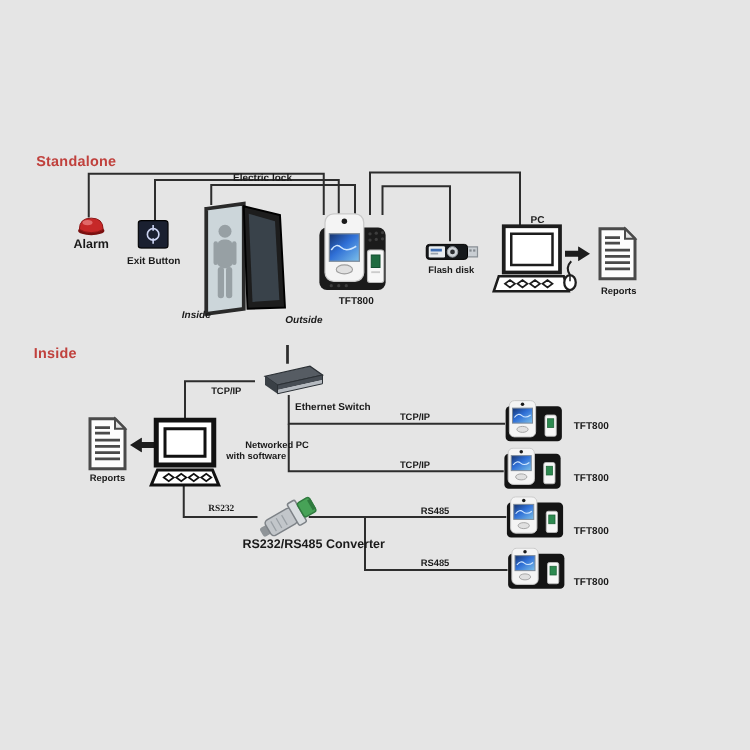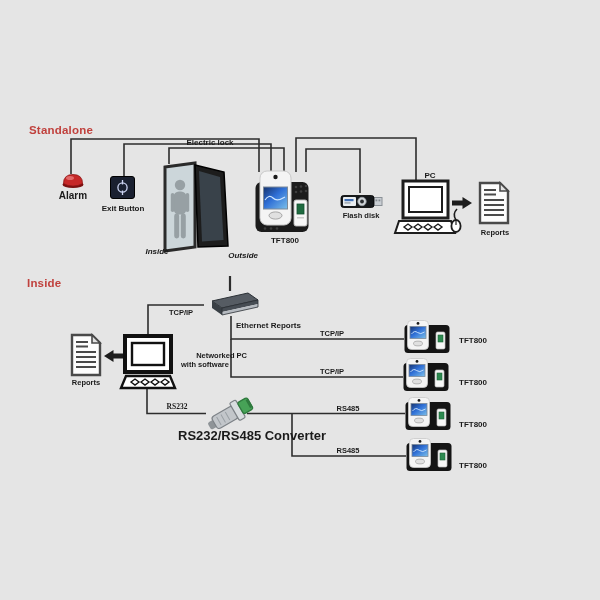--- a/index.html
+++ b/index.html
@@ -232,21 +232,21 @@
   <div class="lbl" style="left:474px;top:228px;width:42px;font-size:7.5px;">Reports</div>
 
   <div class="title" style="left:27px;top:277px;">Inside</div>
 
   <div class="icon" style="left:202px;top:289px;width:58px;height:30px;">
     <svg viewBox="0 0 58 30">
         <use href="#sym-switch" width="58" height="30"></use>
       </svg>
   </div>
   <div class="lbl" style="left:163px;top:308px;width:36px;font-size:7.5px;">TCP/IP</div>
-  <div class="lbl left" style="left:236px;top:321px;width:78px;">Ethernet Reports</div>
+  <div class="lbl left" style="left:236px;top:321px;width:78px;">Ethernet Switch</div>
 
   <div class="icon" style="left:69px;top:333px;width:34px;height:44px;">
     <svg viewBox="0 0 34 44">
         <use href="#sym-doc" width="34" height="44"></use>
       </svg>
   </div>
   <div class="lbl" style="left:65px;top:378px;width:42px;font-size:7.5px;">Reports</div>
 
   <div class="icon flip" style="left:104px;top:350px;width:20px;height:12px;">
     <svg viewBox="0 0 20 12">
@@ -261,21 +261,21 @@
   </div>
   <div class="lbl left" style="left:181px;top:351px;width:66px;font-size:7.5px;text-align:right;">Networked PC</div>
   <div class="lbl left" style="left:181px;top:360px;width:66px;font-size:7.5px;">with software</div>
 
   <div class="lbl" style="left:159px;top:402px;width:36px;font-size:7.5px;font-family:Liberation Serif, serif;">RS232</div>
   <div class="icon" style="left:205px;top:394px;width:52px;height:40px;">
     <svg viewBox="0 0 52 40">
         <use href="#sym-conv" width="52" height="40"></use>
       </svg>
   </div>
-  <div class="lbl" style="left:178px;top:431px;width:96px;font-size:13px;text-align:center;">RS232/RS485 Converter</div>
+  <div class="lbl" style="left:194px;top:431px;width:96px;font-size:10px;text-align:center;">RS232/RS485 Converter</div>
 
   <div class="lbl" style="left:314px;top:329px;width:36px;font-size:7.5px;">TCP/IP</div>
   <div class="lbl" style="left:314px;top:367px;width:36px;font-size:7.5px;">TCP/IP</div>
   <div class="lbl" style="left:330px;top:404px;width:36px;font-size:7.5px;">RS485</div>
   <div class="lbl" style="left:330px;top:446px;width:36px;font-size:7.5px;">RS485</div>
 
   <div class="icon" style="left:404px;top:320px;width:46px;height:34px;">
     <svg viewBox="0 0 46 34">
         <use href="#sym-tft-s" width="46" height="34"></use>
       </svg>

